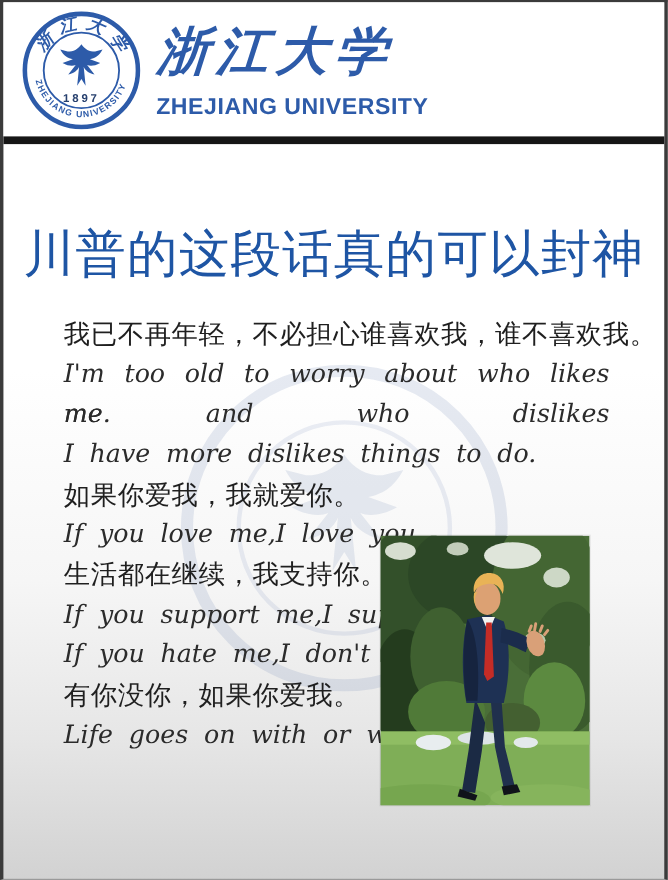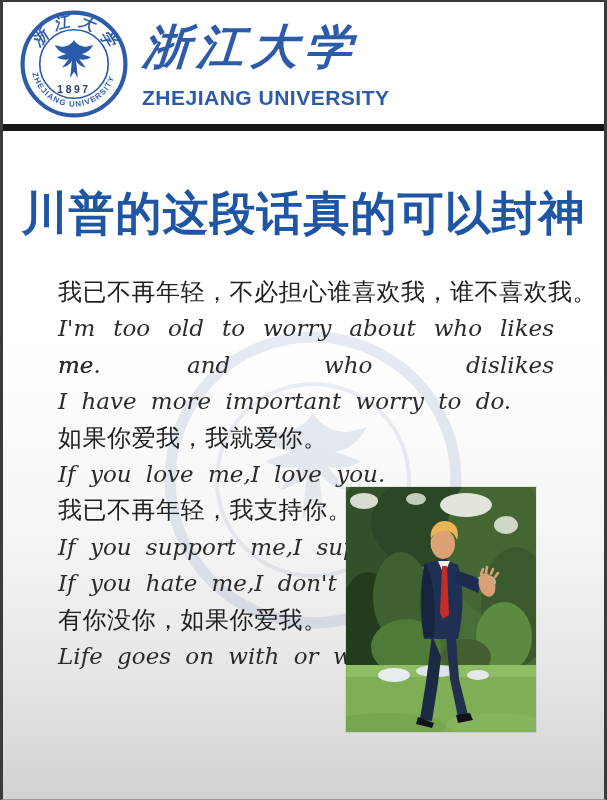--- a/index.html
+++ b/index.html
@@ -27,24 +27,24 @@
   .daily-label{
     position:absolute;right:27px;top:70px;
     font-family:"Liberation Sans","DejaVu Sans",sans-serif;
     font-size:34px;font-weight:700;color:#1b1b1b;letter-spacing:2px;white-space:nowrap;
   }
   .black-bar{position:absolute;left:0;top:122px;width:100%;height:7px;background:#161616;}
   
   .watermark{position:absolute;left:158px;top:326px;width:304px;height:304px;pointer-events:none;}
   
   .title{
-    position:absolute;left:0;top:181px;width:100%;margin:0;text-align:center;
-    font-size:46px;font-weight:700;color:#1e55a4;letter-spacing:1px;white-space:nowrap;
+    position:absolute;left:0;top:198px;width:100%;margin:0;text-align:center;
+    font-size:46px;font-weight:400;color:#1e55a4;letter-spacing:1px;white-space:nowrap;
   }
-  .lines{position:absolute;left:55px;top:272px;width:496px;}
+  .lines{position:absolute;left:55px;top:284px;width:496px;}
   .lines p{margin:0;height:36.4px;line-height:36.4px;white-space:nowrap;overflow:visible;}
   .lines p.zh{font-size:24px;color:#1f1f1f;letter-spacing:0.5px;}
   .lines p.en{font-size:23px;font-style:italic;color:#2b2b2b;word-spacing:7px;}
   .lines p.just{white-space:normal;text-align:justify;text-align-last:justify;}
   
   .photo{position:absolute;left:343px;top:485px;width:190px;height:245px;margin:0;box-shadow:0 0 0 1px rgba(0,0,0,0.08);}
   .photo svg{display:block;width:100%;height:100%;}
 </style>
 </head>
 <body>
@@ -101,24 +101,24 @@
         L64 35.5 C59 35.5 55 33.5 52 29 Z"></path>
     </g>
   </svg>
 
   <h1 class="title">川普的这段话真的可以封神</h1>
 
   <div class="lines">
     <p class="zh">我已不再年轻，不必担心谁喜欢我，谁不喜欢我。</p>
     <p class="en just">I'm too old to worry about who likes me and who dislikes</p>
     <p class="en">me.</p>
-    <p class="en">I have more important worry to do.</p>
+    <p class="en">I have more dislikes things to do.</p>
     <p class="zh">如果你爱我，我就爱你。</p>
     <p class="en">If you love me,I love you.</p>
-    <p class="zh">我已不再年轻，我支持你。</p>
+    <p class="zh">生活都在继续，我支持你。</p>
     <p class="en">If you support me,I support you.</p>
     <p class="en">If you hate me,I don't care.</p>
     <p class="zh">有你没你，如果你爱我。</p>
     <p class="en">Life goes on with or without you</p>
   </div>
 
   <figure class="photo" title="Donald Trump in a navy suit and red tie walking on a lawn and waving">
     <svg viewBox="0 0 190 245" preserveAspectRatio="none" aria-hidden="true">
 
       <rect x="0" y="0" width="190" height="245" fill="#4a6e38"></rect>

